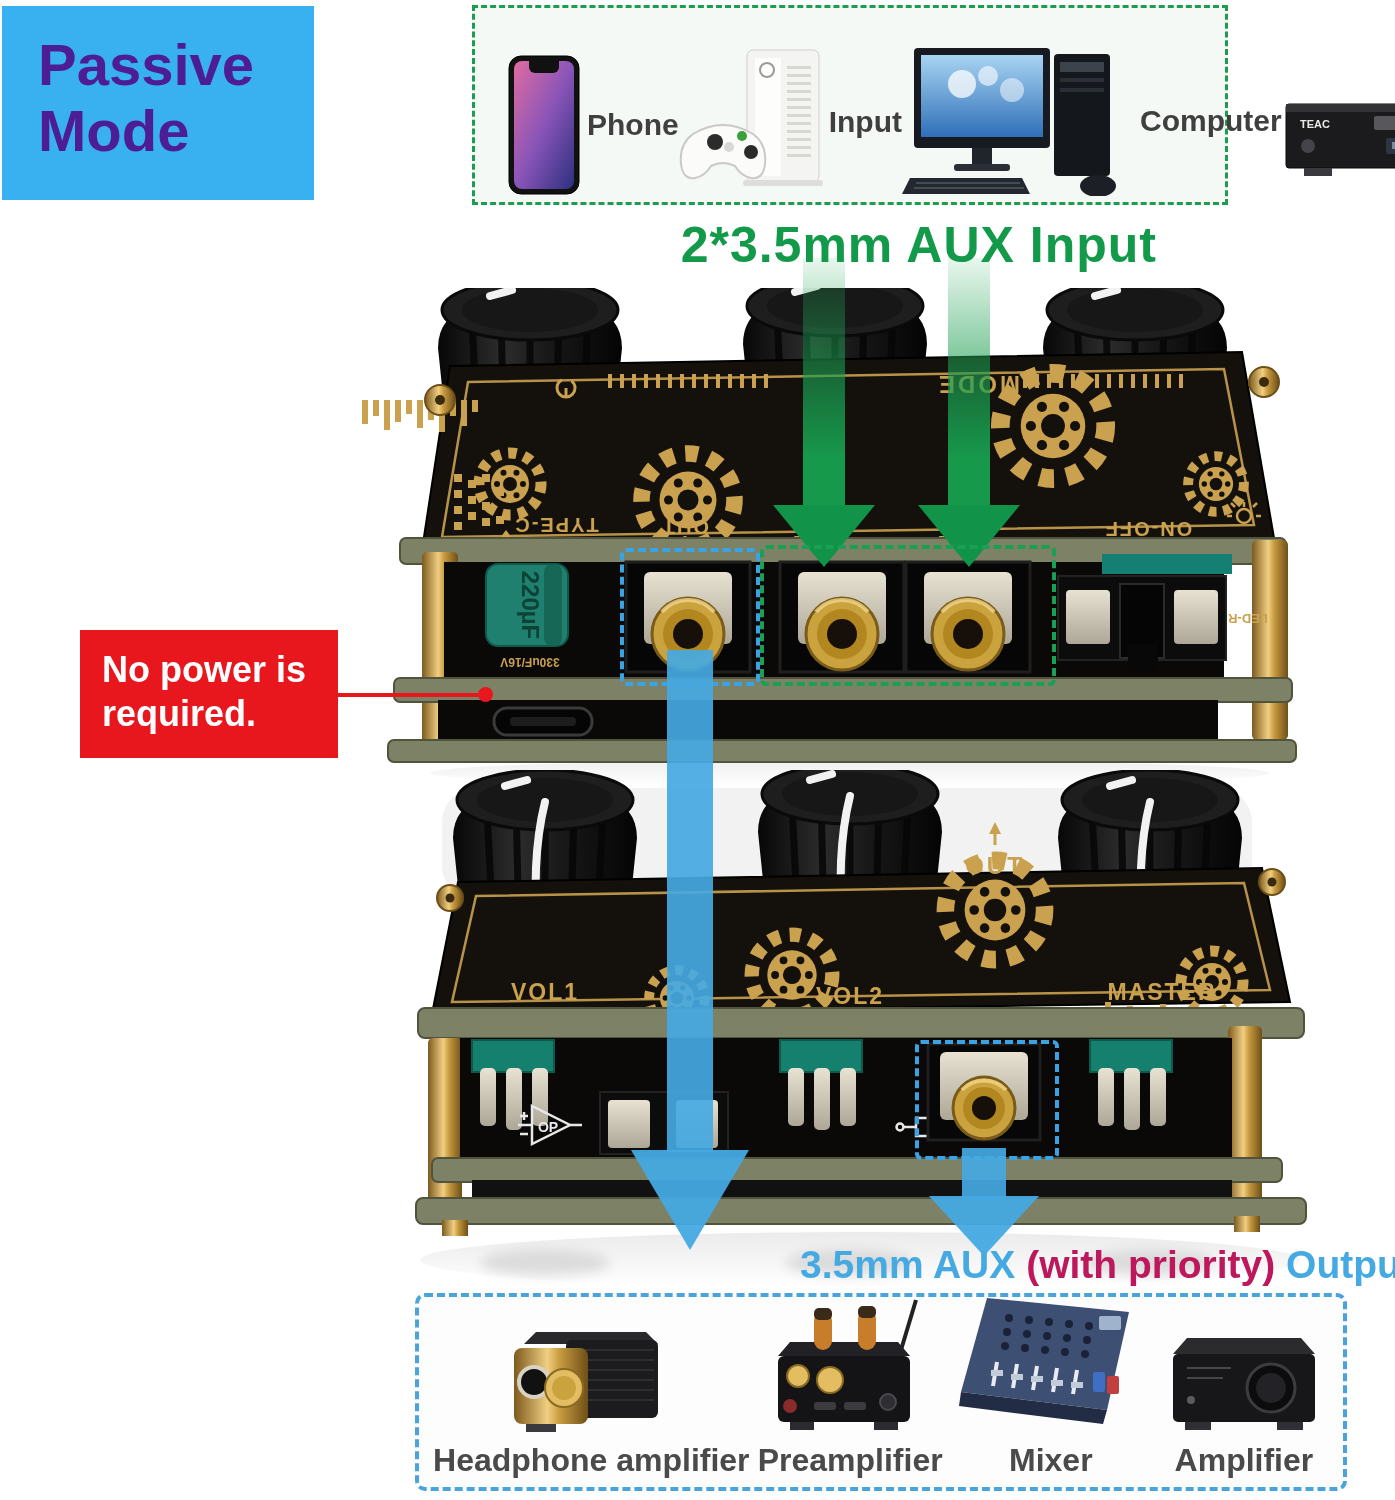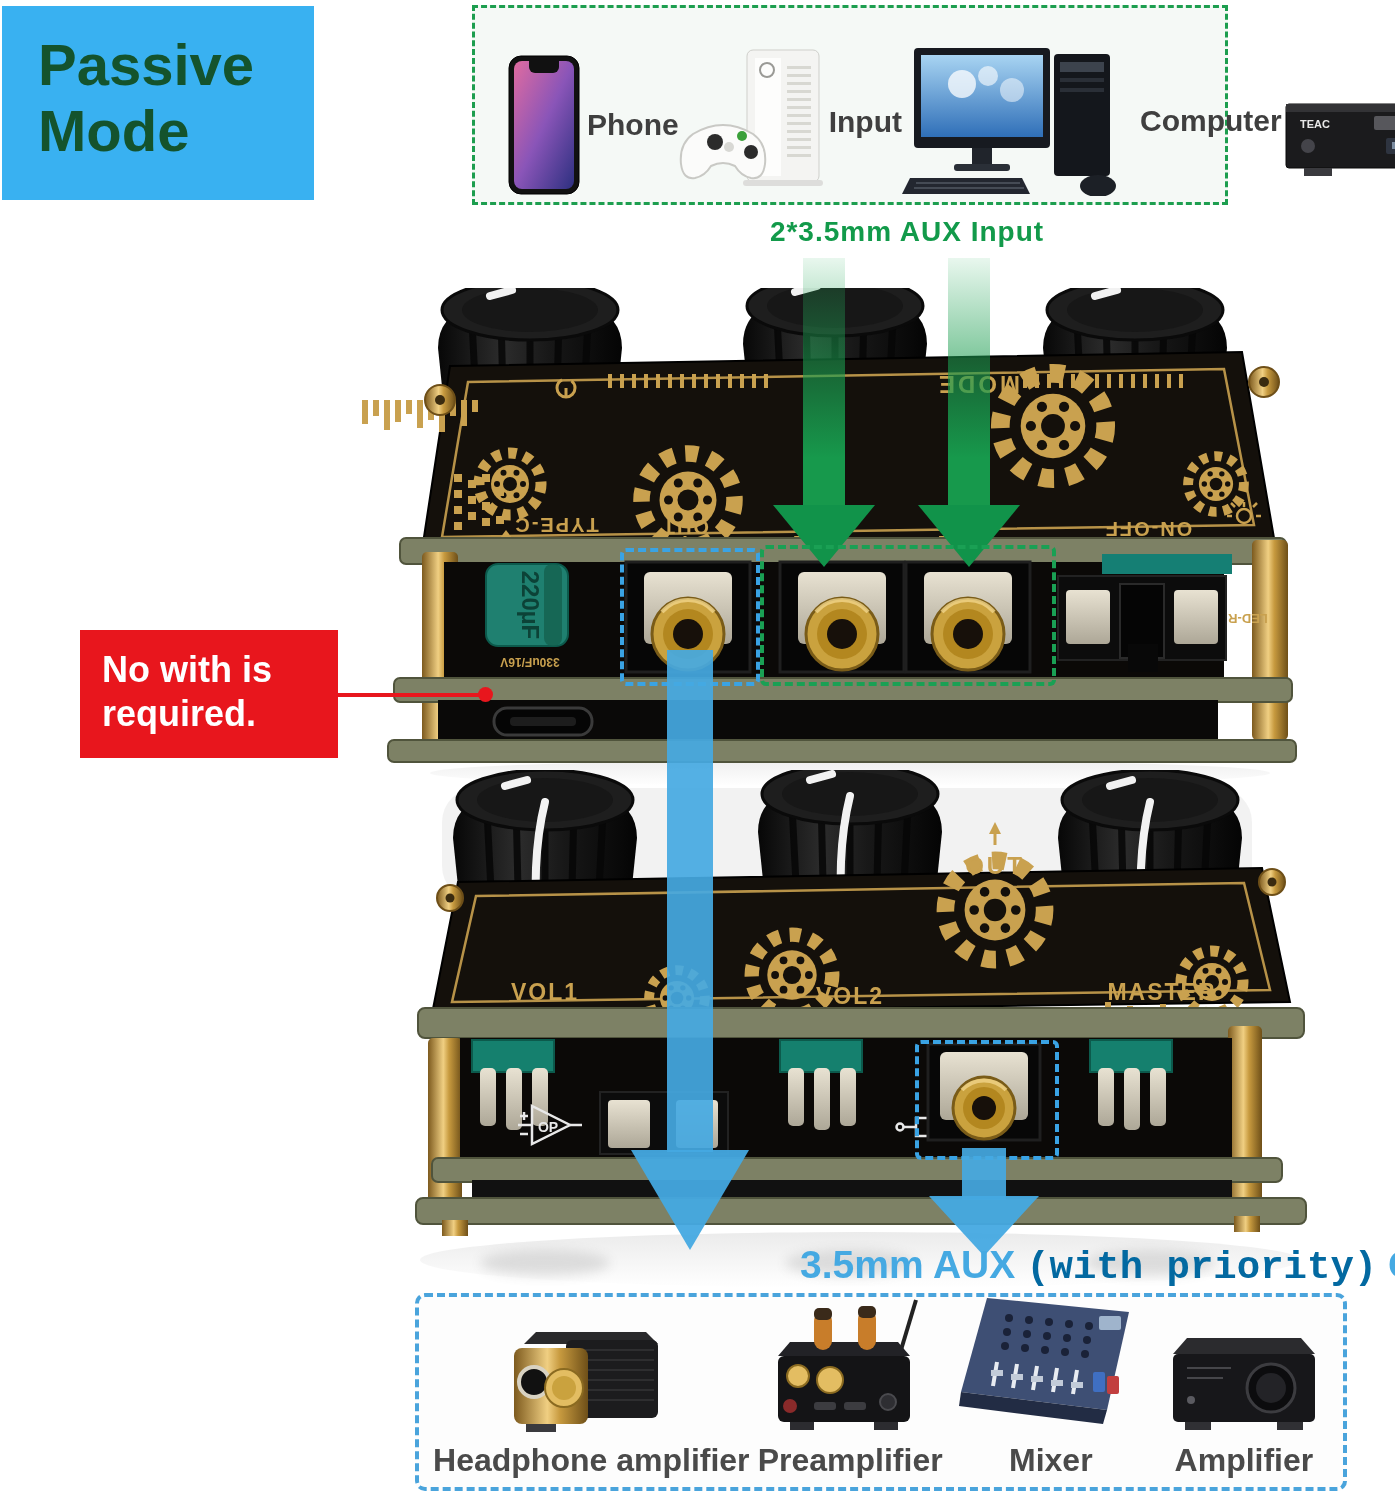--- a/index.html
+++ b/index.html
@@ -1,42 +1,42 @@
 <!DOCTYPE html>
 <html><head>
 <meta charset="utf-8">
 <style>
   html,body{margin:0;padding:0;background:#fff;}
   .canvas{position:relative;width:1395px;height:1500px;background:#fff;overflow:hidden;
           font-family:"Liberation Sans",sans-serif;}
   .abs{position:absolute;}
 
   
-  .badge{left:2px;top:6px;width:312px;height:194px;background:#39b1f1;color:#14532d;
+  .badge{left:2px;top:6px;width:312px;height:194px;background:#39b1f1;color:#4c1d95;
          font-weight:bold;font-size:58px;line-height:66px;padding:26px 0 0 36px;box-sizing:border-box;}
 
   
   .src-box{left:472px;top:5px;width:756px;height:200px;border:3px dashed #1d9e4f;
            background:#f5f9f6;box-sizing:border-box;display:flex;justify-content:space-between;
            align-items:flex-end;padding:8px 26px 6px 26px;}
   .src-item{display:flex;align-items:center;justify-content:flex-end;}
   .src-label{font-weight:bold;font-size:30px;color:#3f3f3f;margin-top:0;white-space:nowrap;}
 
   .out-box{left:415px;top:1293px;width:932px;height:198px;border:4px dashed #4aa4dc;border-radius:10px;
            background:#fdfdfd;box-sizing:border-box;display:flex;justify-content:space-around;
            align-items:flex-end;padding:6px 10px 8px 10px;}
   .out-item{display:flex;flex-direction:column;align-items:center;justify-content:center;}
   .out-label{font-weight:bold;font-size:32px;color:#4a4a4a;margin-top:4px;white-space:nowrap;}
 
   
-  .aux-in{left:657px;top:216px;width:500px;text-align:center;font-weight:bold;font-size:28px;
+  .aux-in{left:657px;top:216px;width:500px;text-align:right;font-weight:bold;font-size:50px;
           color:#129a4a;letter-spacing:1px;}
   .out-l{left:420px;top:1243px;width:360px;text-align:center;font-weight:bold;font-size:39px;color:#45a9e2;}
   .out-r{left:800px;top:1243px;width:575px;text-align:center;font-weight:bold;font-size:39px;color:#45a9e2;white-space:nowrap;}
-  .out-r .hl{color:#0369a1;font-family:Liberation Mono, monospace;}
+  .out-r .hl{color:#be185d;}
 
   .note{left:80px;top:630px;width:258px;height:128px;background:#e8161d;color:#fff;font-weight:bold;
         font-size:36px;line-height:44px;padding:18px 0 0 22px;box-sizing:border-box;}
   .note-line{left:336px;top:693px;width:148px;height:4px;background:#e8161d;}
   .note-dot{left:478px;top:687px;width:15px;height:15px;border-radius:50%;background:#e8161d;}
 
   
   .g-shaft{width:42px;height:250px;background:linear-gradient(to bottom,rgba(70,190,115,0.12),#17994c 80%);}
   .g-head{width:0;height:0;border-left:51px solid transparent;border-right:51px solid transparent;
           border-top:62px solid #11934a;}
@@ -360,21 +360,21 @@
     <g>
       <rect x="136" y="420" width="98" height="27" rx="13" fill="#050505" stroke="#3a3a3a" stroke-width="3"></rect>
       <rect x="152" y="429" width="66" height="9" rx="4" fill="#1d1d1d"></rect>
     </g>
     <rect x="30" y="452" width="908" height="22" rx="6" fill="#7d8165" stroke="#50543c" stroke-width="2"></rect>
   </svg>
 
   <div class="abs hl-blue z6" style="left:620px;top:548px;width:132px;height:130px"></div>
   <div class="abs hl-green z6" style="left:760px;top:545px;width:288px;height:133px"></div>
 
-  <div class="abs note z7">No with is required.</div>
+  <div class="abs note z7">No power is required.</div>
   <div class="abs note-line z7"></div>
   <div class="abs note-dot z7"></div>
 
   <div class="abs b-shaft z6" style="left:667px;top:650px;width:46px;height:502px"></div>
   <div class="abs b-head z6" style="left:631px;top:1150px"></div>
 
   <svg class="abs z1" style="left:372px;top:770px" width="945" height="470" viewBox="0 0 945 470">
     <rect x="70" y="18" width="810" height="112" rx="34" fill="#ededed" opacity="0.75"></rect>
 
     <g>

